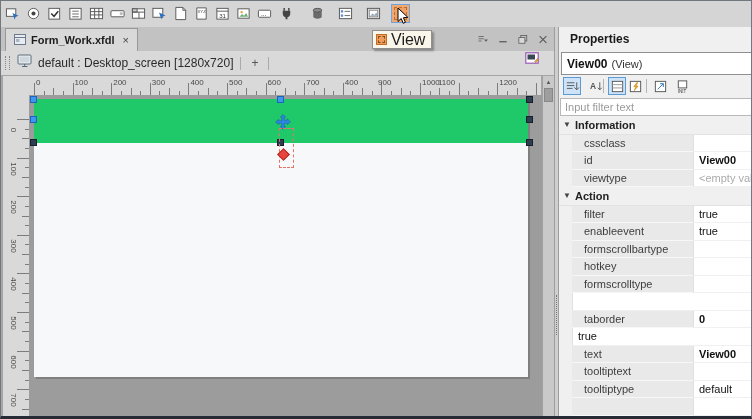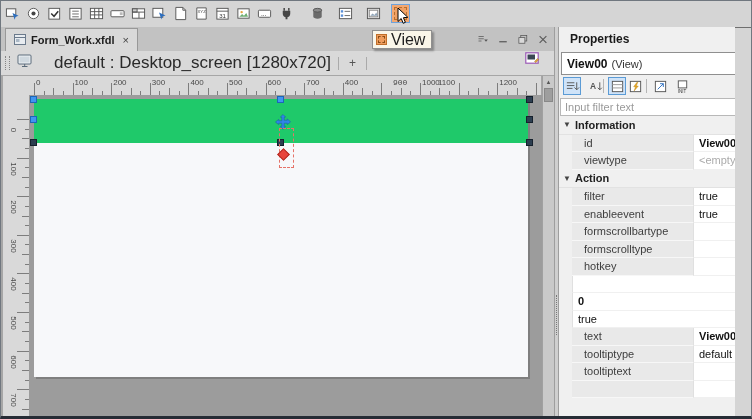--- a/index.html
+++ b/index.html
@@ -22,21 +22,21 @@
            padding:0 8px;gap:5px;}
   .doc-tab .t-label{font-size:11px;font-weight:bold;color:#1d1d1d;}
   .doc-tab .t-close{font-size:11px;color:#444;margin-left:3px;cursor:default;}
   .win-controls{position:absolute;right:5px;top:0;height:24px;display:flex;align-items:center;gap:8px;}
   .win-controls .wc{width:12px;height:12px;display:flex;align-items:center;justify-content:center;}
   
   .screen-bar{position:absolute;left:0;top:24px;width:553px;height:24px;background:#d9d9d9;
               border-bottom:1px solid #b2b2b2;display:flex;align-items:center;}
   .grip{width:3px;height:14px;border-left:1px dotted #858585;border-right:1px dotted #858585;
         margin-left:4px;margin-right:7px;}
-  .screen-label{font-size:17px;color:#2a2a2a;margin-left:21px;}
+  .screen-label{font-size:12px;color:#2a2a2a;margin-left:5px;}
   .vsep{width:1px;height:13px;background:#aaa;margin:0 7px;}
   .add-tab{font-size:12px;color:#555;padding:0 3px;}
   .step-group{position:absolute;right:8px;top:0;height:24px;display:flex;align-items:center;gap:5px;flex-direction:column;}
   .step-label{font-size:11px;color:#666;}
   .step-minus{font-size:11px;color:#8a8a8a;}
   .step-input{width:26px;height:15px;border:1px solid #999;background:#fff;font-size:11px;
               text-align:center;font-family:"Liberation Sans",sans-serif;padding:0;}
   .step-plus{font-size:15px;font-weight:bold;color:#2d6fd0;line-height:14px;}
   
   .design-area{position:absolute;left:0;top:48px;width:553px;height:341px;background:#a6a6a6;}
@@ -68,21 +68,21 @@
   .vs-arrow{position:absolute;left:0;top:0;width:11px;height:11px;display:flex;align-items:center;
             justify-content:center;font-size:6px;color:#555;background:#c9c9c9;}
   .vs-thumb{position:absolute;left:1px;top:12px;width:9px;height:14px;background:#9e9e9e;
             border:1px solid #888;box-sizing:border-box;}
   
   .splitter{position:absolute;left:553px;top:26px;width:5px;height:389px;background:#cfcfcf;
             border-left:1px solid #9e9e9e;border-right:1px solid #9e9e9e;box-sizing:border-box;}
   .splitter .dots{position:absolute;left:1px;top:268px;width:1px;height:40px;
                   border-left:1px dotted #777;}
   
-  .props{position:absolute;left:558px;top:26px;width:176px;height:389px;background:#f0f0f0;overflow:hidden;}
+  .props{position:absolute;left:558px;top:26px;width:192px;height:389px;background:#f0f0f0;overflow:hidden;}
   .props-title{position:absolute;left:11px;top:0;height:24px;line-height:24px;font-size:12px;
                font-weight:bold;color:#1a1a1a;}
   .selector{position:absolute;left:2px;top:25px;width:185px;height:21px;background:#fff;
             border:1px solid #8f8f8f;display:flex;align-items:center;padding-left:5px;gap:4px;}
   .selector .sid{font-size:12px;font-weight:bold;color:#111;}
   .selector .stype{font-size:11px;color:#333;}
   .ptoolbar{position:absolute;left:0;top:49px;width:192px;height:22px;}
   .pt-icon{position:absolute;top:1px;width:18px;height:18px;display:flex;align-items:center;
            justify-content:center;box-sizing:border-box;}
   .pt-icon.active{border:1px solid #5b9bd5;background:#cfe3f8;}
@@ -361,21 +361,21 @@
           <div class="h-tick" style="left: 506.8px; height: 12px;"></div>
           <span class="h-lab" style="left: 7px;">0</span>
           <span class="h-lab" style="left: 45.6px;">100</span>
           <span class="h-lab" style="left: 84.2px;">200</span>
           <span class="h-lab" style="left: 122.8px;">300</span>
           <span class="h-lab" style="left: 161.4px;">400</span>
           <span class="h-lab" style="left: 200px;">500</span>
           <span class="h-lab" style="left: 238.6px;">600</span>
           <span class="h-lab" style="left: 277.2px;">700</span>
           <span class="h-lab" style="left: 315.8px;">400</span>
-          <span class="h-lab" style="left: 364px; font-family: Liberation Mono, monospace;">900</span>
+          <span class="h-lab" style="left: 349px;">900</span>
           <span class="h-lab" style="left: 393px;">1000</span>
           <span class="h-lab" style="left: 409px;">1100</span>
           <span class="h-lab" style="left: 470.2px;">1200</span>
         </div>
       <div class="v-ruler" id="v-ruler">
           <div class="v-tick" style="top: 24px; width: 12px;"></div>
           <div class="v-tick" style="top: 33.65px; width: 4px;"></div>
           <div class="v-tick" style="top: 43.3px; width: 7px;"></div>
           <div class="v-tick" style="top: 52.95px; width: 4px;"></div>
           <div class="v-tick" style="top: 62.6px; width: 12px;"></div>
@@ -495,20 +495,25 @@
         </div>
       </div>
     <input class="pfilter" placeholder="Input filter text" style="">
     <div class="pgrid" id="pgrid">
         <div class="psec">
           <span class="arr">▼</span>
           <span class="slab">Information</span>
         </div>
         <div class="prow">
           <div class="ind"></div>
+          <div class="plab">cssclass</div>
+          <div class="pval"></div>
+        </div>
+        <div class="prow">
+          <div class="ind"></div>
           <div class="plab">id</div>
           <div class="pval bold">View00</div>
         </div>
         <div class="prow">
           <div class="ind"></div>
           <div class="plab">viewtype</div>
           <div class="pval muted">&lt;empty valu</div>
         </div>
         <div class="psec">
           <span class="arr">▼</span>
@@ -524,54 +529,55 @@
           <div class="plab">enableevent</div>
           <div class="pval">true</div>
         </div>
         <div class="prow">
           <div class="ind"></div>
           <div class="plab">formscrollbartype</div>
           <div class="pval"></div>
         </div>
         <div class="prow">
           <div class="ind"></div>
+          <div class="plab">hotkey</div>
+          <div class="pval"></div>
+        </div>
+        <div class="prow">
+          <div class="ind"></div>
           <div class="plab">formscrolltype</div>
           <div class="pval"></div>
         </div>
         <div class="prow">
           <div class="ind"></div>
-          <div class="plab">hotkey</div>
-          <div class="pval"></div>
-        </div>
-        <div class="prow">
-          <div class="ind"></div>
-          <div class="pval"></div>
-        </div>
-        <div class="prow">
-          <div class="ind"></div>
+          <div class="pval"></div>
+        </div>
+        <div class="prow">
+          <div class="ind"></div>
+          <div class="plab">taborder</div>
           <div class="pval bold">0</div>
         </div>
         <div class="prow">
           <div class="ind"></div>
           <div class="pval">true</div>
         </div>
         <div class="prow">
           <div class="ind"></div>
           <div class="plab">text</div>
           <div class="pval bold">View00</div>
         </div>
         <div class="prow">
           <div class="ind"></div>
+          <div class="plab">tooltiptext</div>
+          <div class="pval"></div>
+        </div>
+        <div class="prow">
+          <div class="ind"></div>
           <div class="plab">tooltiptype</div>
           <div class="pval">default</div>
-        </div>
-        <div class="prow">
-          <div class="ind"></div>
-          <div class="plab">tooltiptext</div>
-          <div class="pval"></div>
         </div>
         <div class="prow">
           <div class="ind"></div>
           <div class="plab"></div>
           <div class="pval"></div>
         </div>
       </div>
   </div>
 
   <div class="tooltip">

